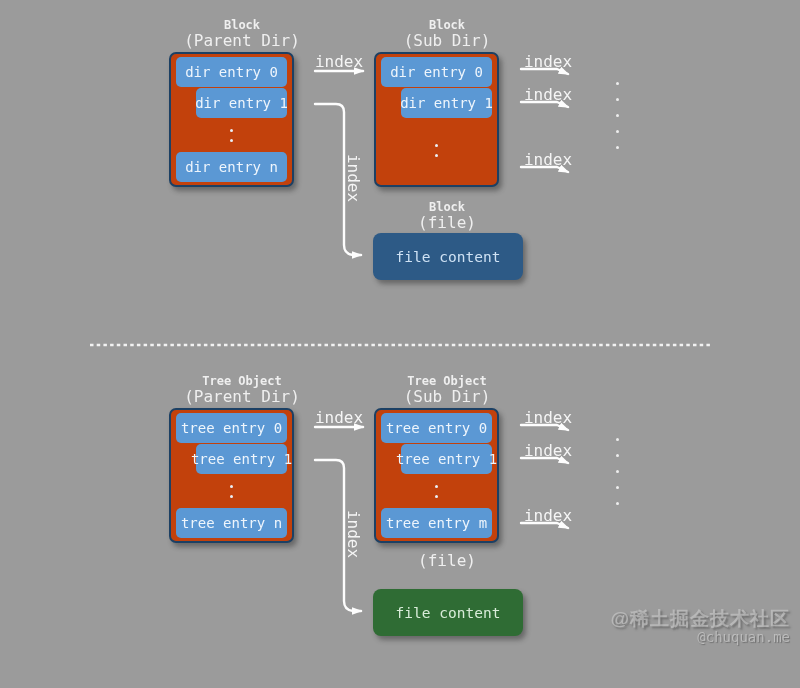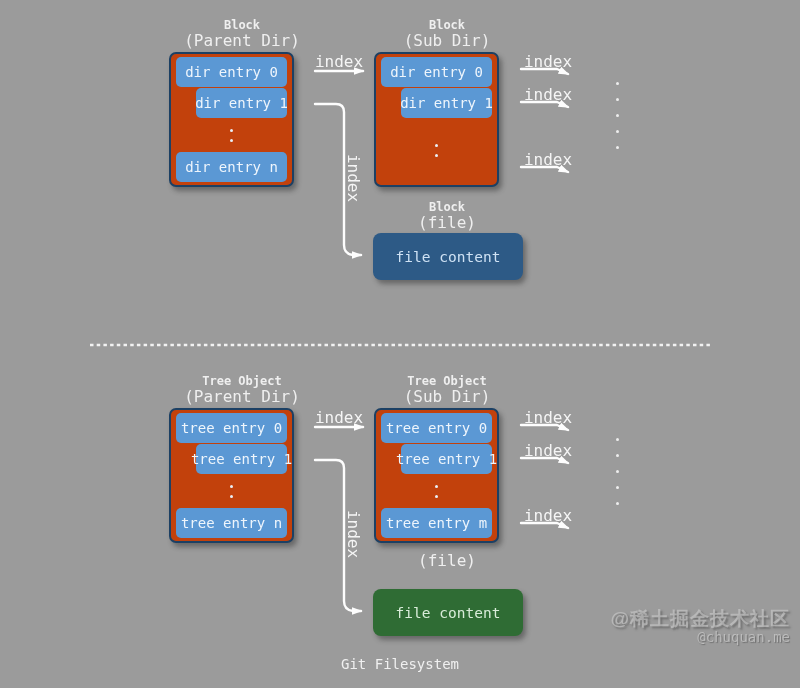--- a/index.html
+++ b/index.html
@@ -183,20 +183,19 @@
   <span class="idx vert" style="left:347px; top:534px;">index</span>
 
   <div class="contdots" style="left:616px; top:438px;">
     <div class="dot"></div>
       <div class="dot"></div>
       <div class="dot"></div>
       <div class="dot"></div>
       <div class="dot"></div>
   </div>
 
-  <div class="caption" style="left:290px; top:656px;">Git Filesystem</div>
 
   <div class="watermark">
     <div class="wm1">@稀土掘金技术社区</div>
     <div class="wm2">@chuquan.me</div>
   </div>
 
 </div>
 
 </body></html>

